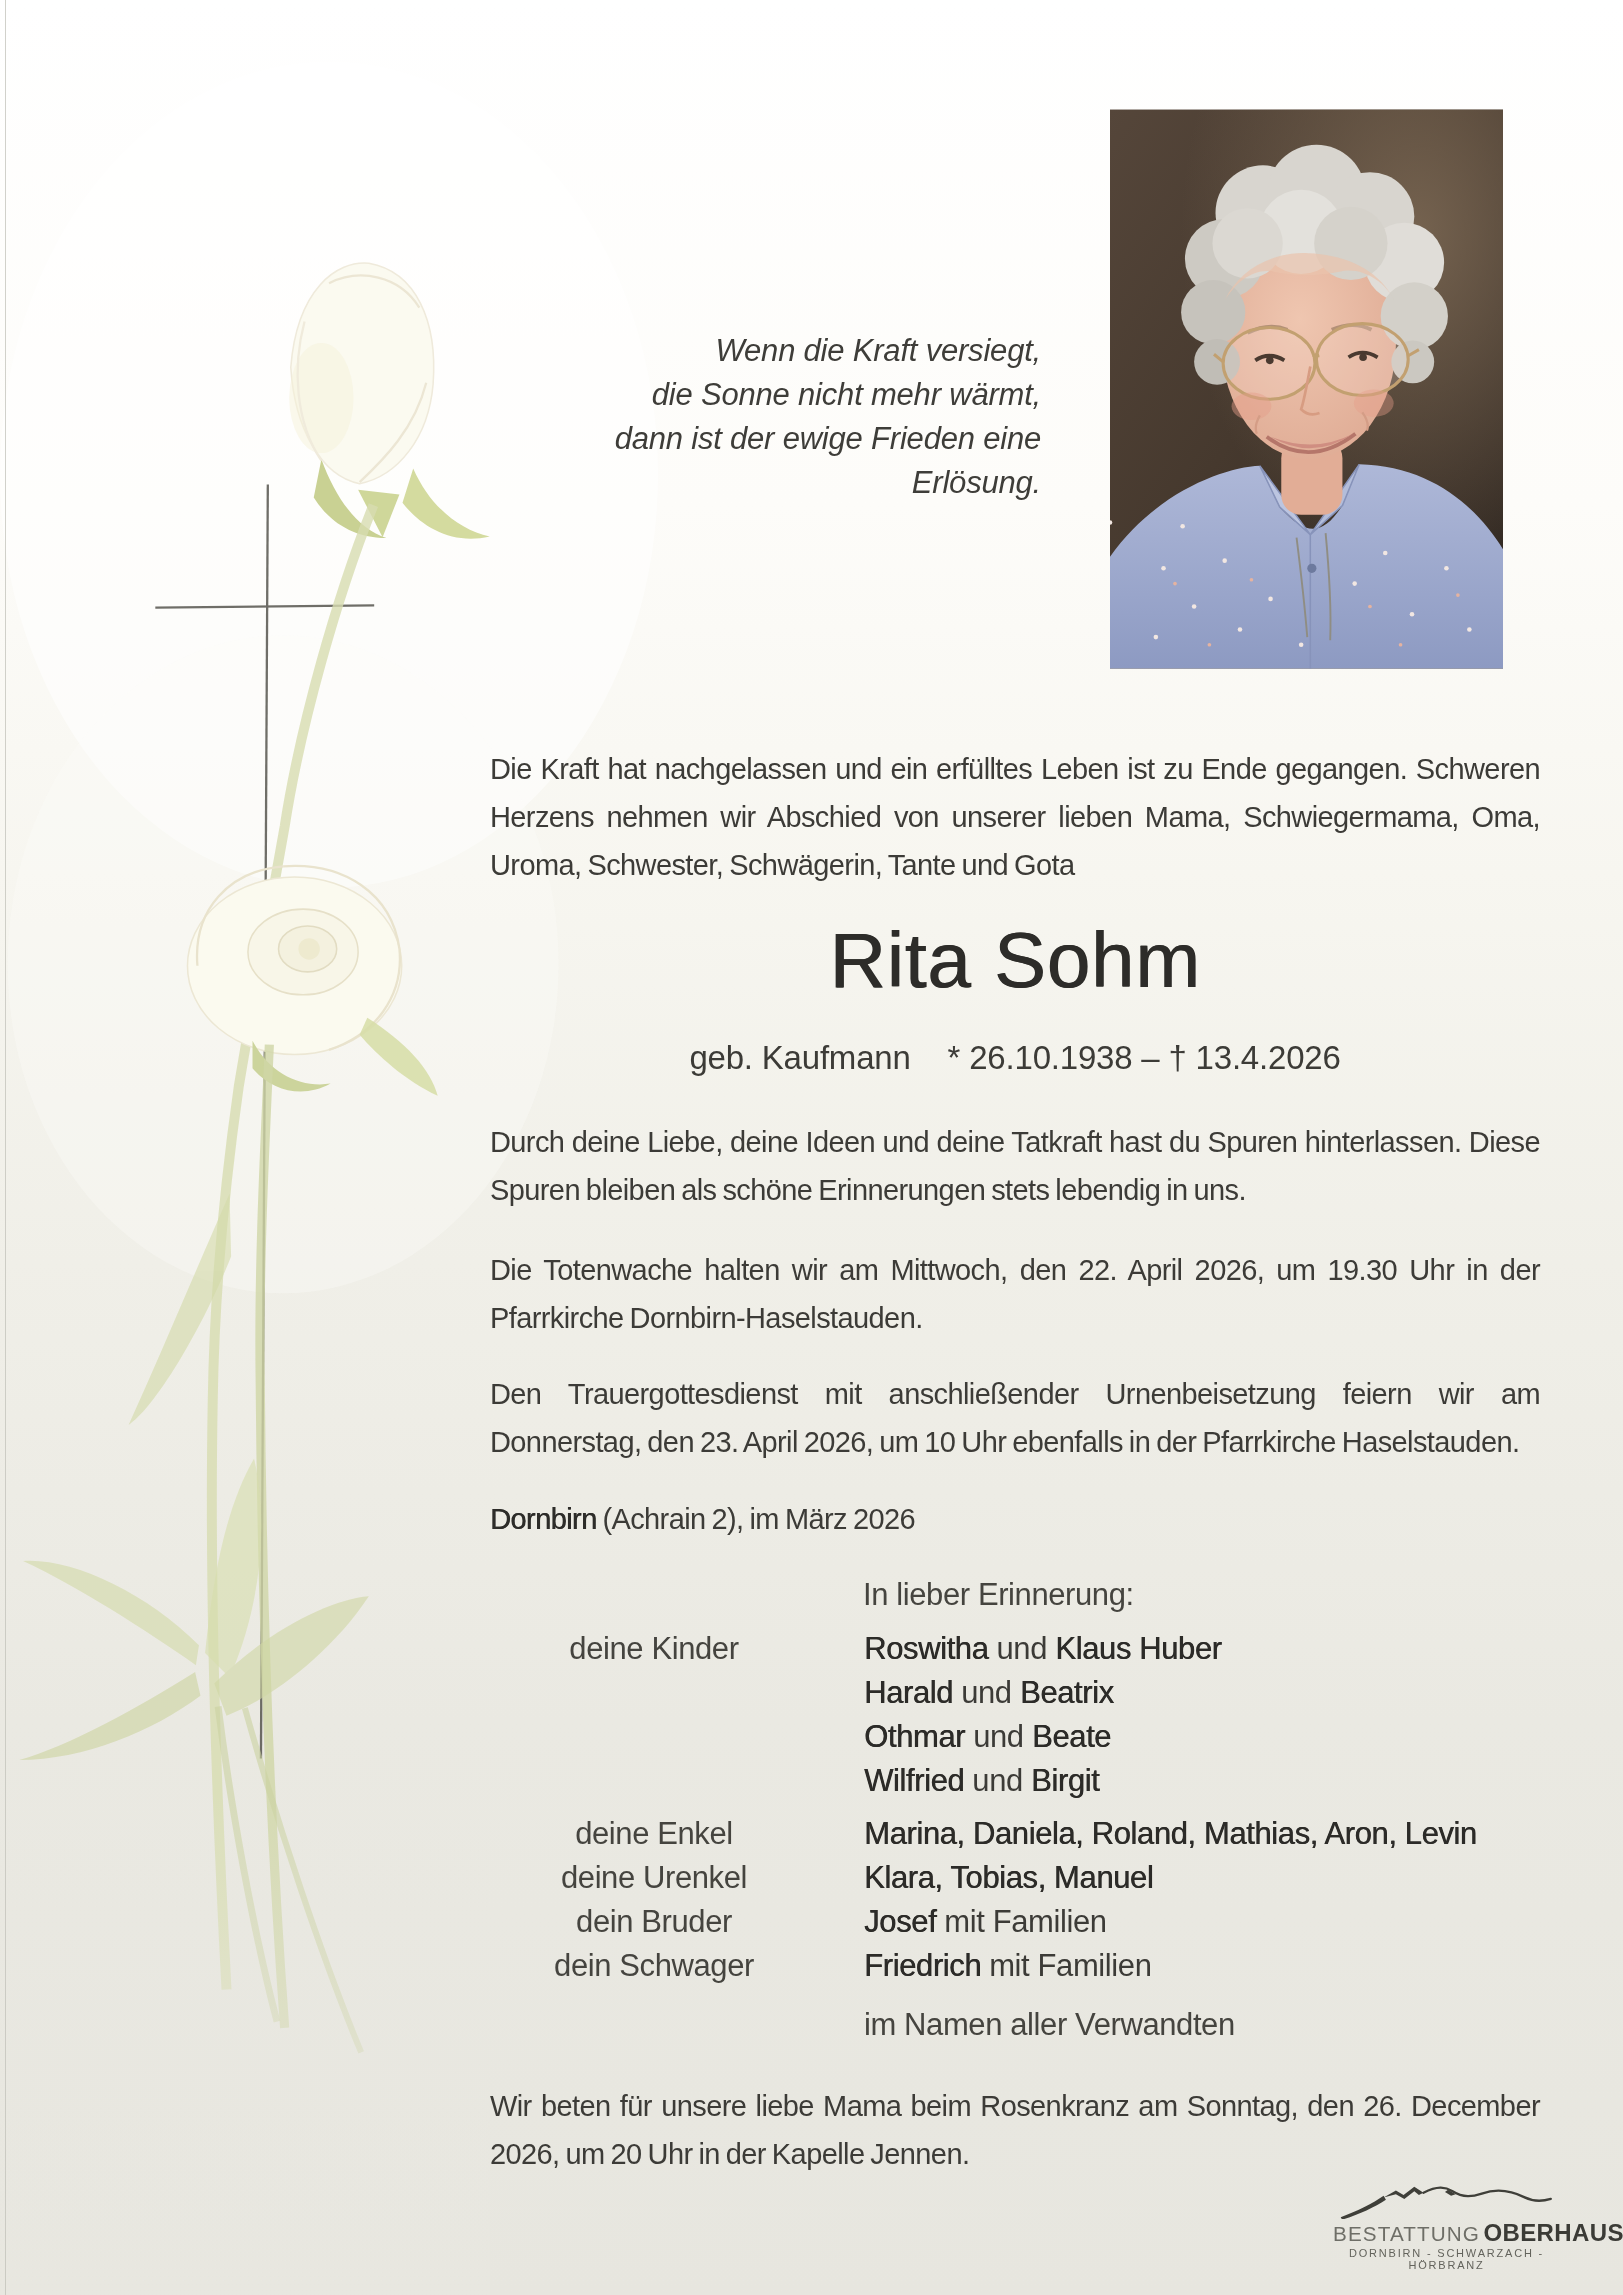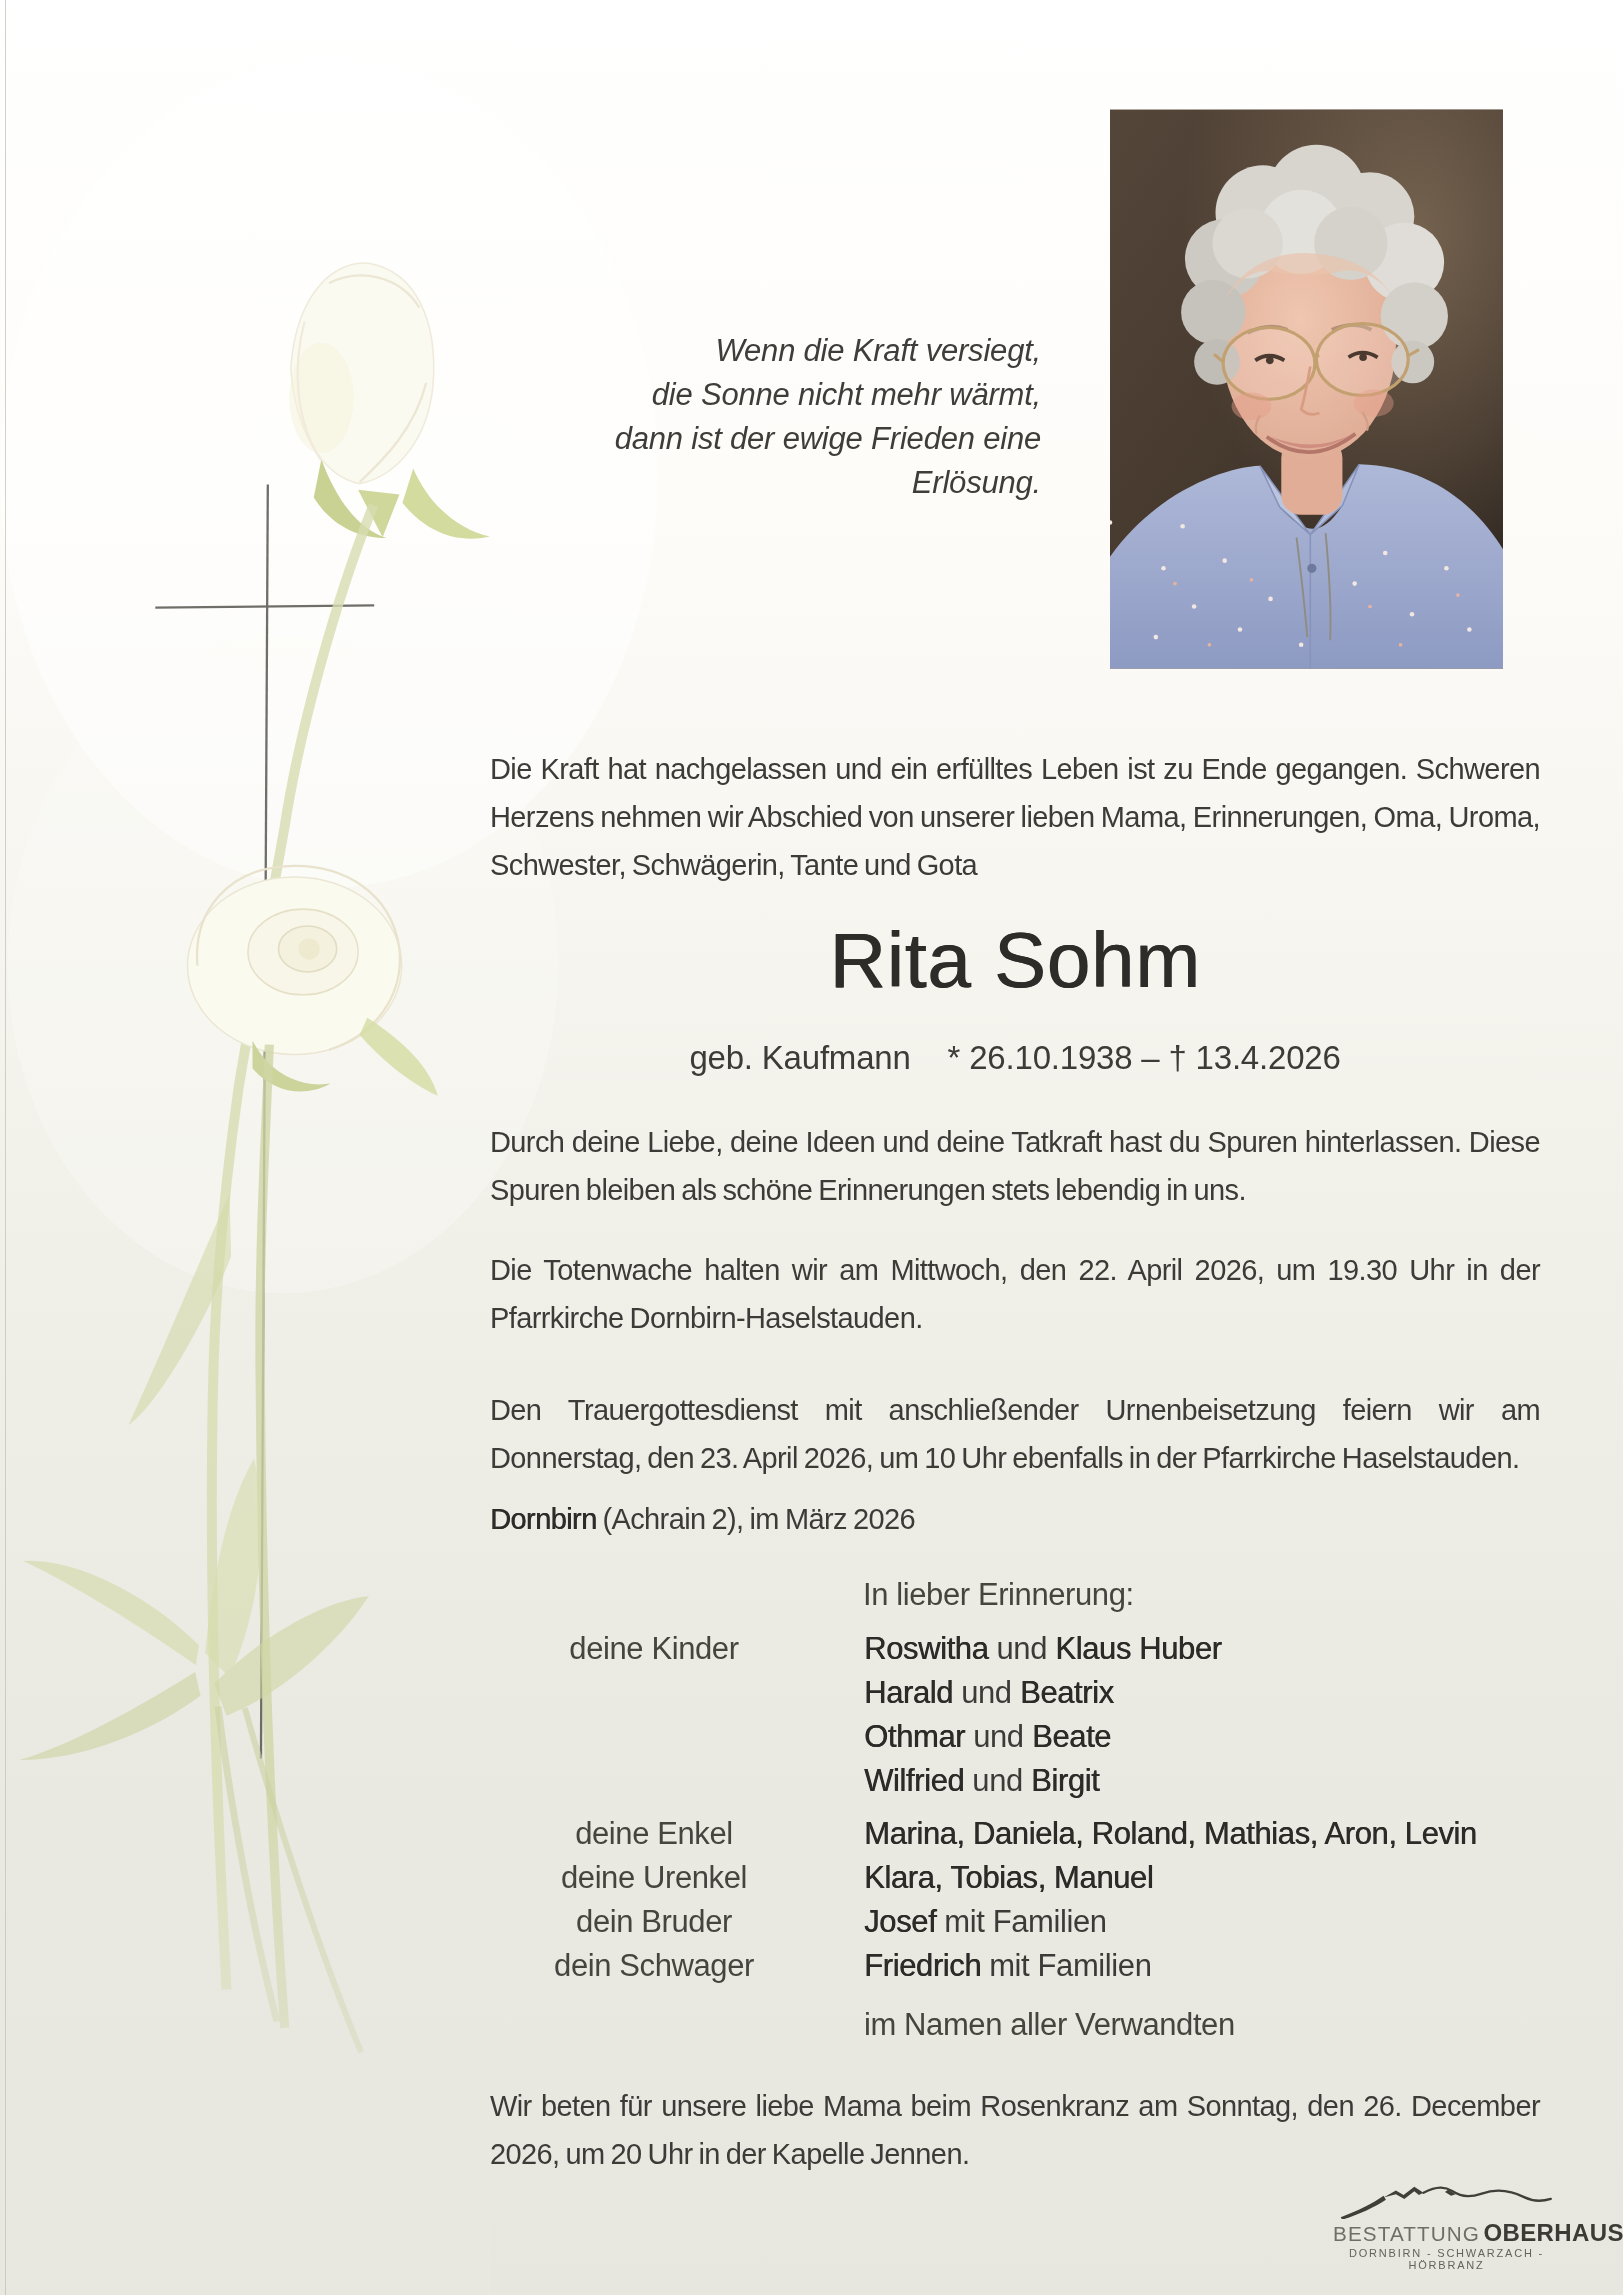--- a/index.html
+++ b/index.html
@@ -25,21 +25,21 @@
         text-align:justify;color:#3c3b37;}
   .intro{top:745px;}
   .name{position:absolute;left:490px;top:915px;width:1050px;margin:0;
         font-size:78px;line-height:90px;font-weight:400;text-align:center;
         color:#2d2c29;text-shadow:0.9px 0 0 #2d2c29;letter-spacing:0.8px;}
   .subline{position:absolute;left:490px;top:1039px;width:1050px;text-align:center;
            font-size:33px;color:#3c3b37;letter-spacing:-0.2px;}
   .subline .dates{margin-left:37px;}
   .tribute{top:1118px;}
   .wake{top:1246px;}
-  .service{top:1370px;margin-top:16px;}
+  .service{top:1370px;}
   .dateline{top:1495px;text-align:left;}
   .strongish{color:#2d2c29;text-shadow:0.5px 0 0 #2d2c29;}
   
   .remember{position:absolute;left:863px;top:1577px;font-size:31px;color:#434core;color:#45443f;letter-spacing:-0.4px;}
   .family{position:absolute;left:490px;top:1627px;width:1050px;font-size:31px;letter-spacing:-0.4px;}
   .frow{display:flex;line-height:44px;}
   .frow.gap{margin-top:9.2px;}
   .flabel{width:328px;text-align:center;color:#45443f;flex:none;}
   .fvalue{margin-left:46px;color:#3c3b37;}
   .seg.strong{color:#2c2b28;text-shadow:0.5px 0 0 #2c2b28;}
@@ -219,21 +219,21 @@
 
       <ellipse cx="185" cy="388" rx="26" ry="18" fill="#e59d8a" opacity="0.45"></ellipse>
       <ellipse cx="345" cy="384" rx="26" ry="18" fill="#e59d8a" opacity="0.4"></ellipse>
 
       <path d="M205,428 q56,42 116,-4" stroke="#b5766a" stroke-width="5" fill="none"></path>
       <path d="M210,428 q55,32 108,-4 q-50,26 -108,4 Z" fill="#c98379" opacity="0.75"></path>
       <path d="M196,400 q-8,14 -4,24 M330,396 q10,14 6,24" stroke="#d49d86" stroke-width="3" fill="none"></path>
     </svg>
   </div>
 
-  <p class="body intro">Die Kraft hat nachgelassen und ein erfülltes Leben ist zu Ende gegangen. Schweren Herzens nehmen wir Abschied von unserer lieben Mama, Erinnerungen, Oma, Uroma, Schwester, Schwägerin, Tante und Gota</p>
+  <p class="body intro">Die Kraft hat nachgelassen und ein erfülltes Leben ist zu Ende gegangen. Schweren Herzens nehmen wir Abschied von unserer lieben Mama, Schwiegermama, Oma, Uroma, Schwester, Schwägerin, Tante und Gota</p>
 
   <h1 class="name">Rita Sohm</h1>
 
   <div class="subline">
     <span>geb. Kaufmann</span><span class="dates">* 26.10.1938 – † 13.4.2026</span>
   </div>
 
   <p class="body tribute">Durch deine Liebe, deine Ideen und deine Tatkraft hast du Spuren hinterlassen. Diese Spuren bleiben als schöne Erinnerungen stets lebendig in uns.</p>
 
   <p class="body wake">Die Totenwache halten wir am Mittwoch, den 22. April 2026, um 19.30 Uhr in der Pfarrkirche Dornbirn-Haselstauden.</p>

